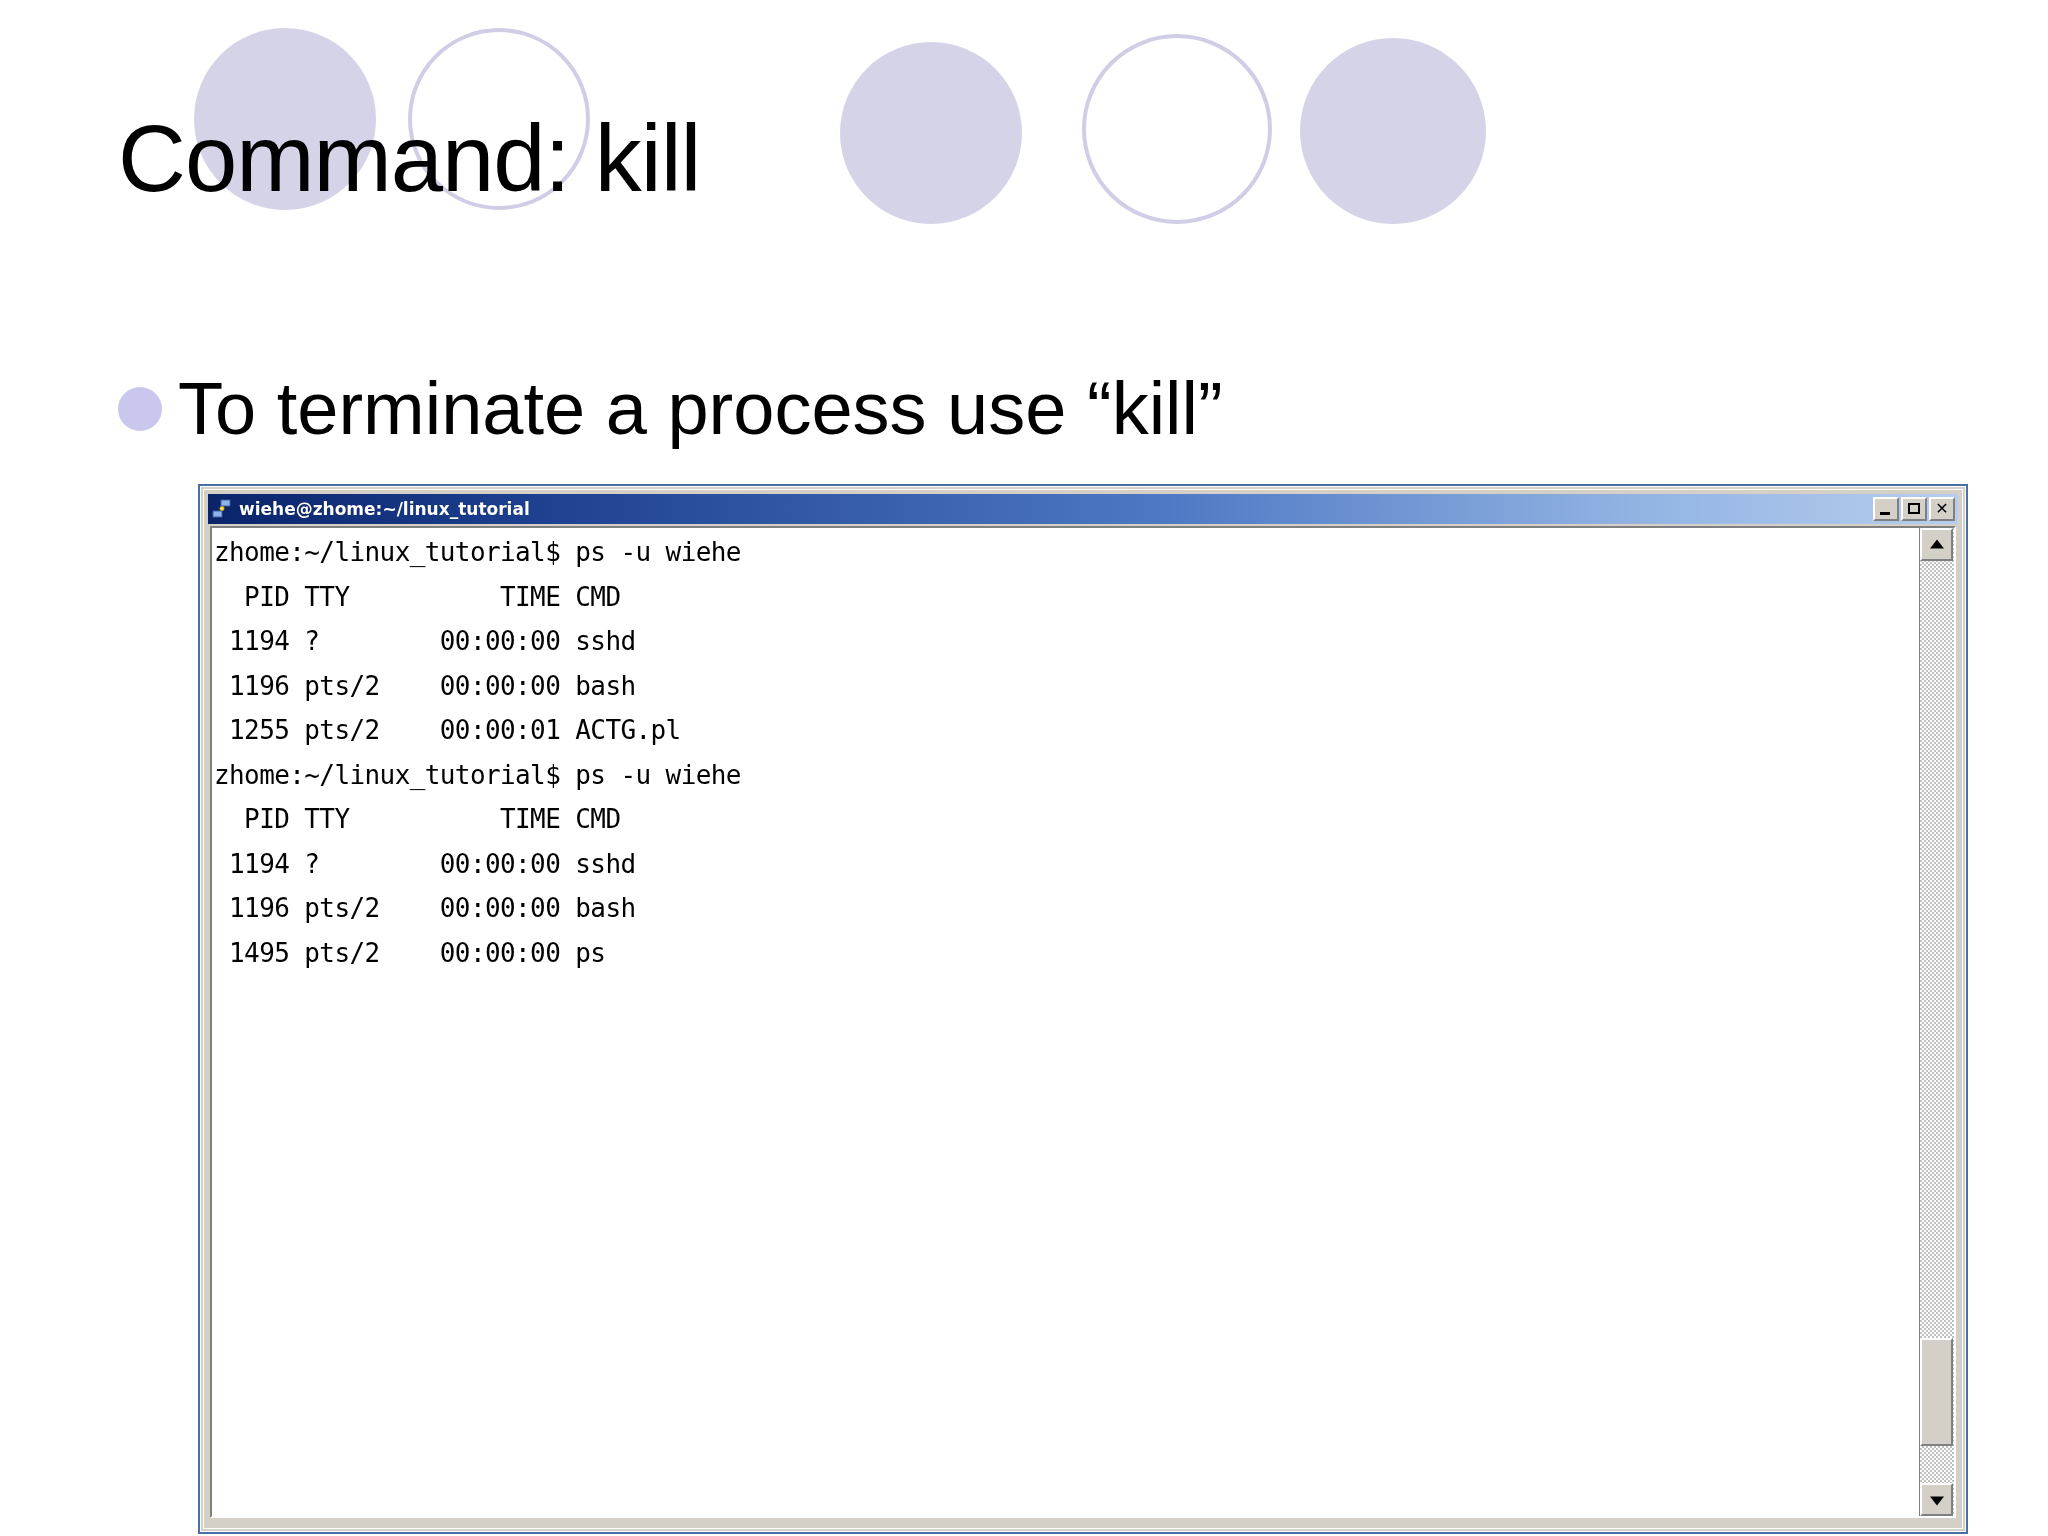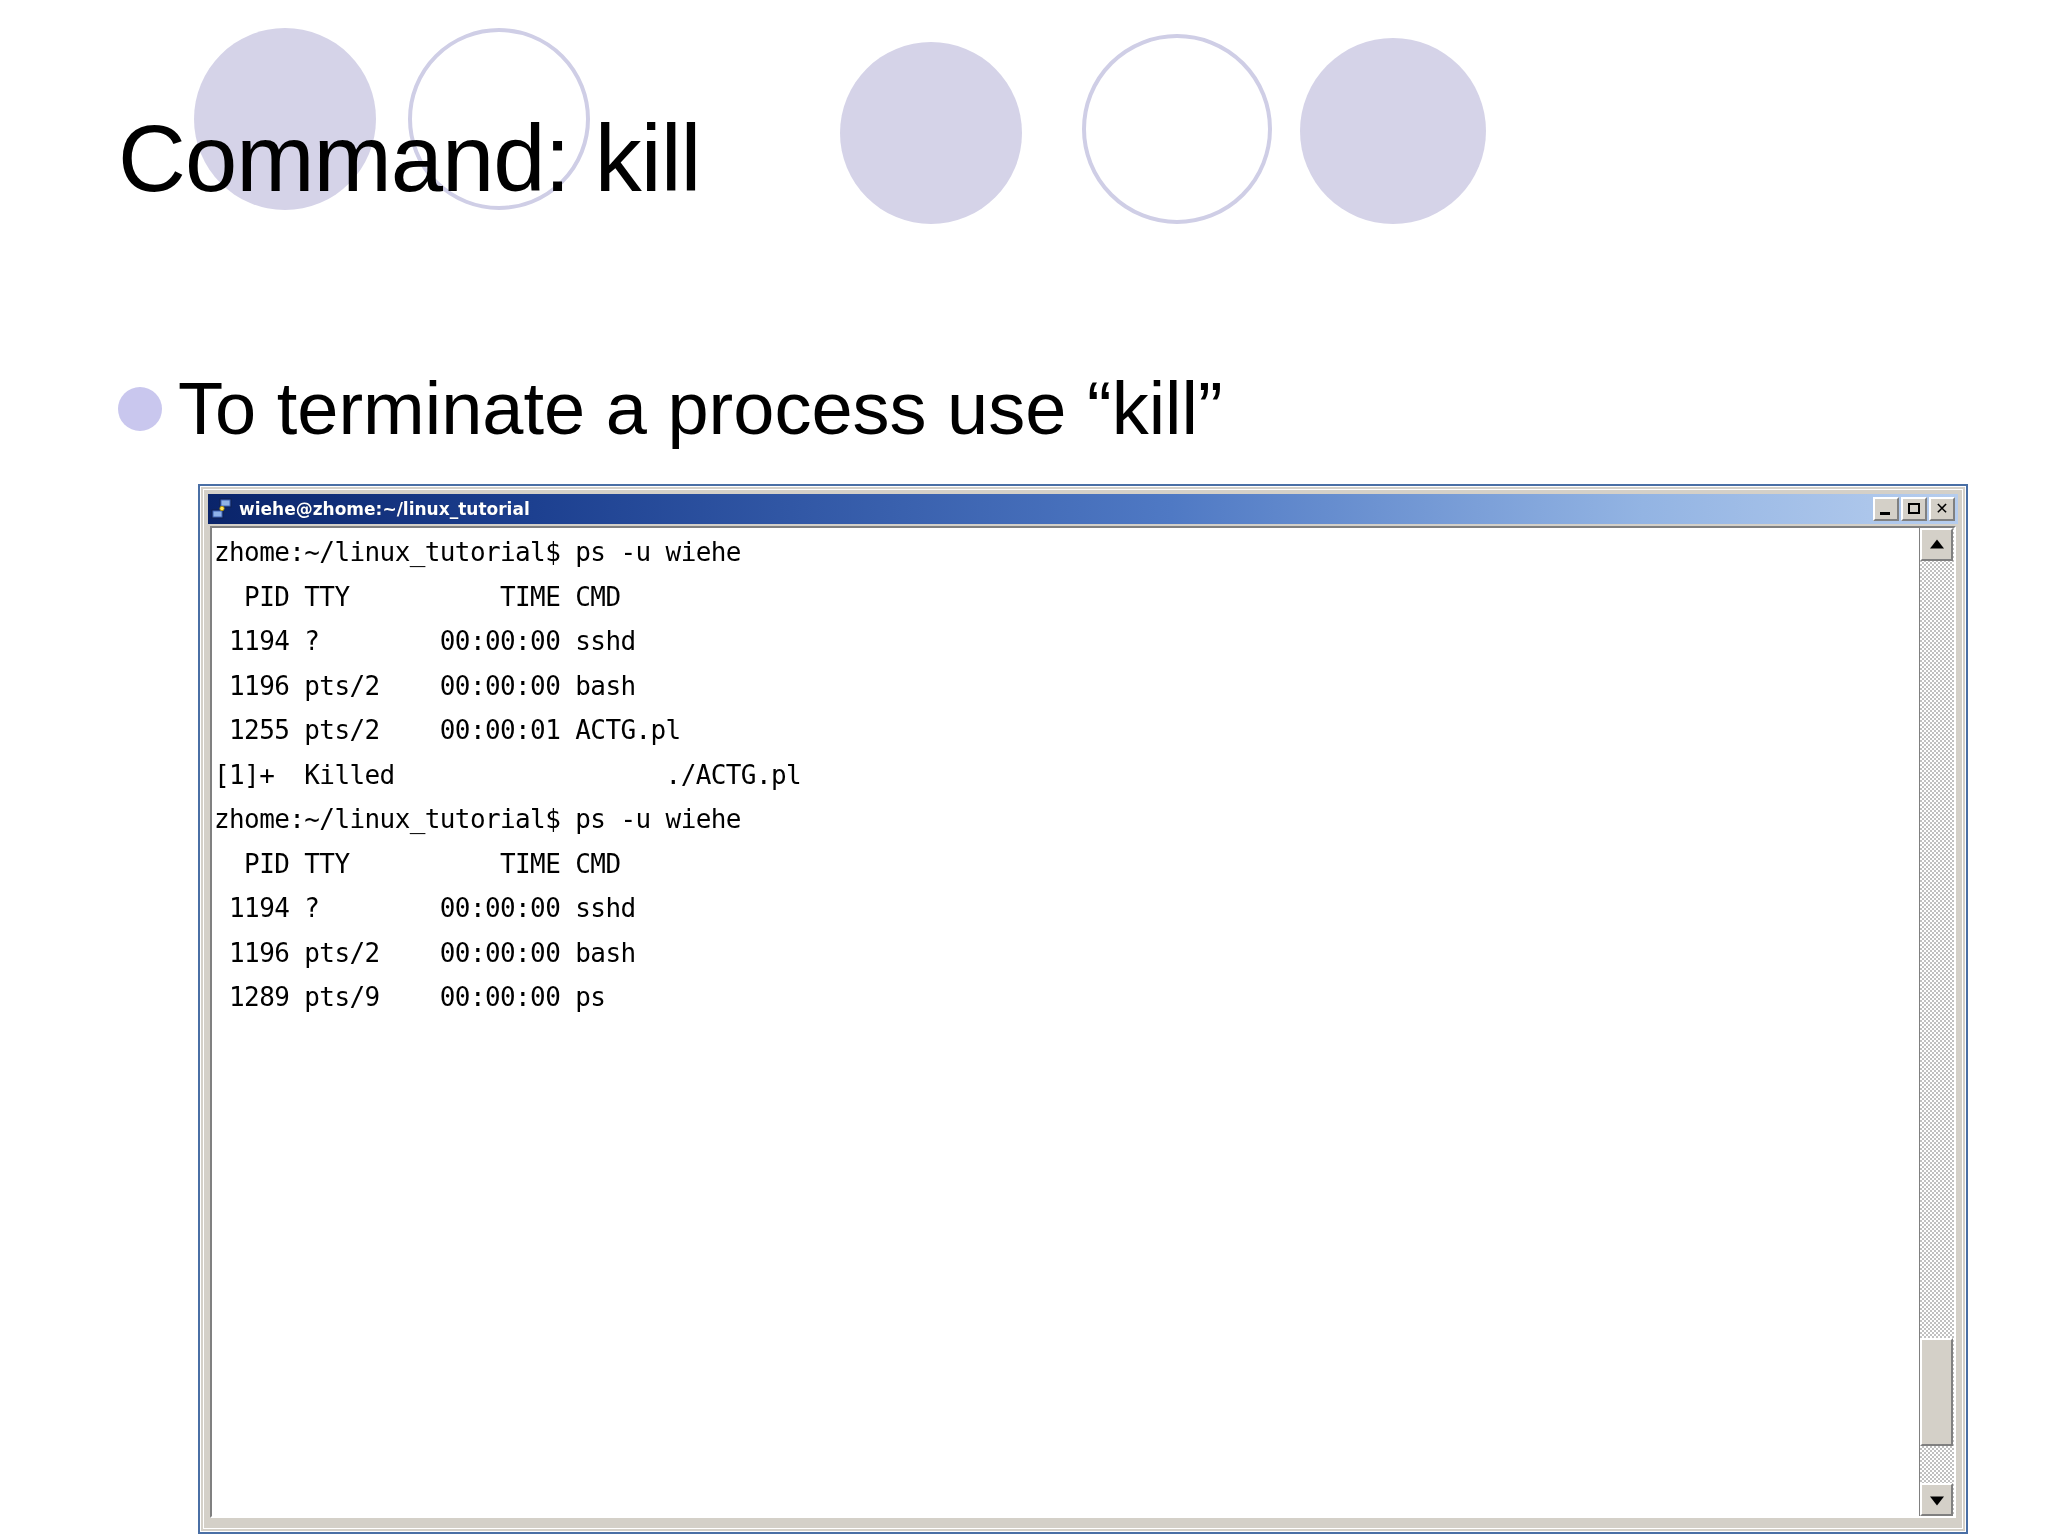--- a/index.html
+++ b/index.html
@@ -322,26 +322,25 @@
       </div>
     </div>
 
     <div class="term-client">
       <div class="term-text-area" id="term-output">
           <div class="term-line">zhome:~/linux_tutorial$ ps -u wiehe</div>
           <div class="term-line">  PID TTY          TIME CMD</div>
           <div class="term-line"> 1194 ?        00:00:00 sshd</div>
           <div class="term-line"> 1196 pts/2    00:00:00 bash</div>
           <div class="term-line"> 1255 pts/2    00:00:01 ACTG.pl</div>
-          <div class="term-line">[1]+  Killed                  ./ACTG.pl</div>
           <div class="term-line">zhome:~/linux_tutorial$ ps -u wiehe</div>
           <div class="term-line">  PID TTY          TIME CMD</div>
           <div class="term-line"> 1194 ?        00:00:00 sshd</div>
           <div class="term-line"> 1196 pts/2    00:00:00 bash</div>
-          <div class="term-line"> 1289 pts/9    00:00:00 ps</div>
+          <div class="term-line"> 1495 pts/2    00:00:00 ps</div>
         </div>
 
       <div class="term-scroll">
         <div class="sb-btn sb-up">
           <span class="arrow-up"></span>
         </div>
         <div class="sb-thumb" style="bottom:70px;height:108px;"></div>
         <div class="sb-btn sb-down">
           <span class="arrow-down"></span>
         </div>

